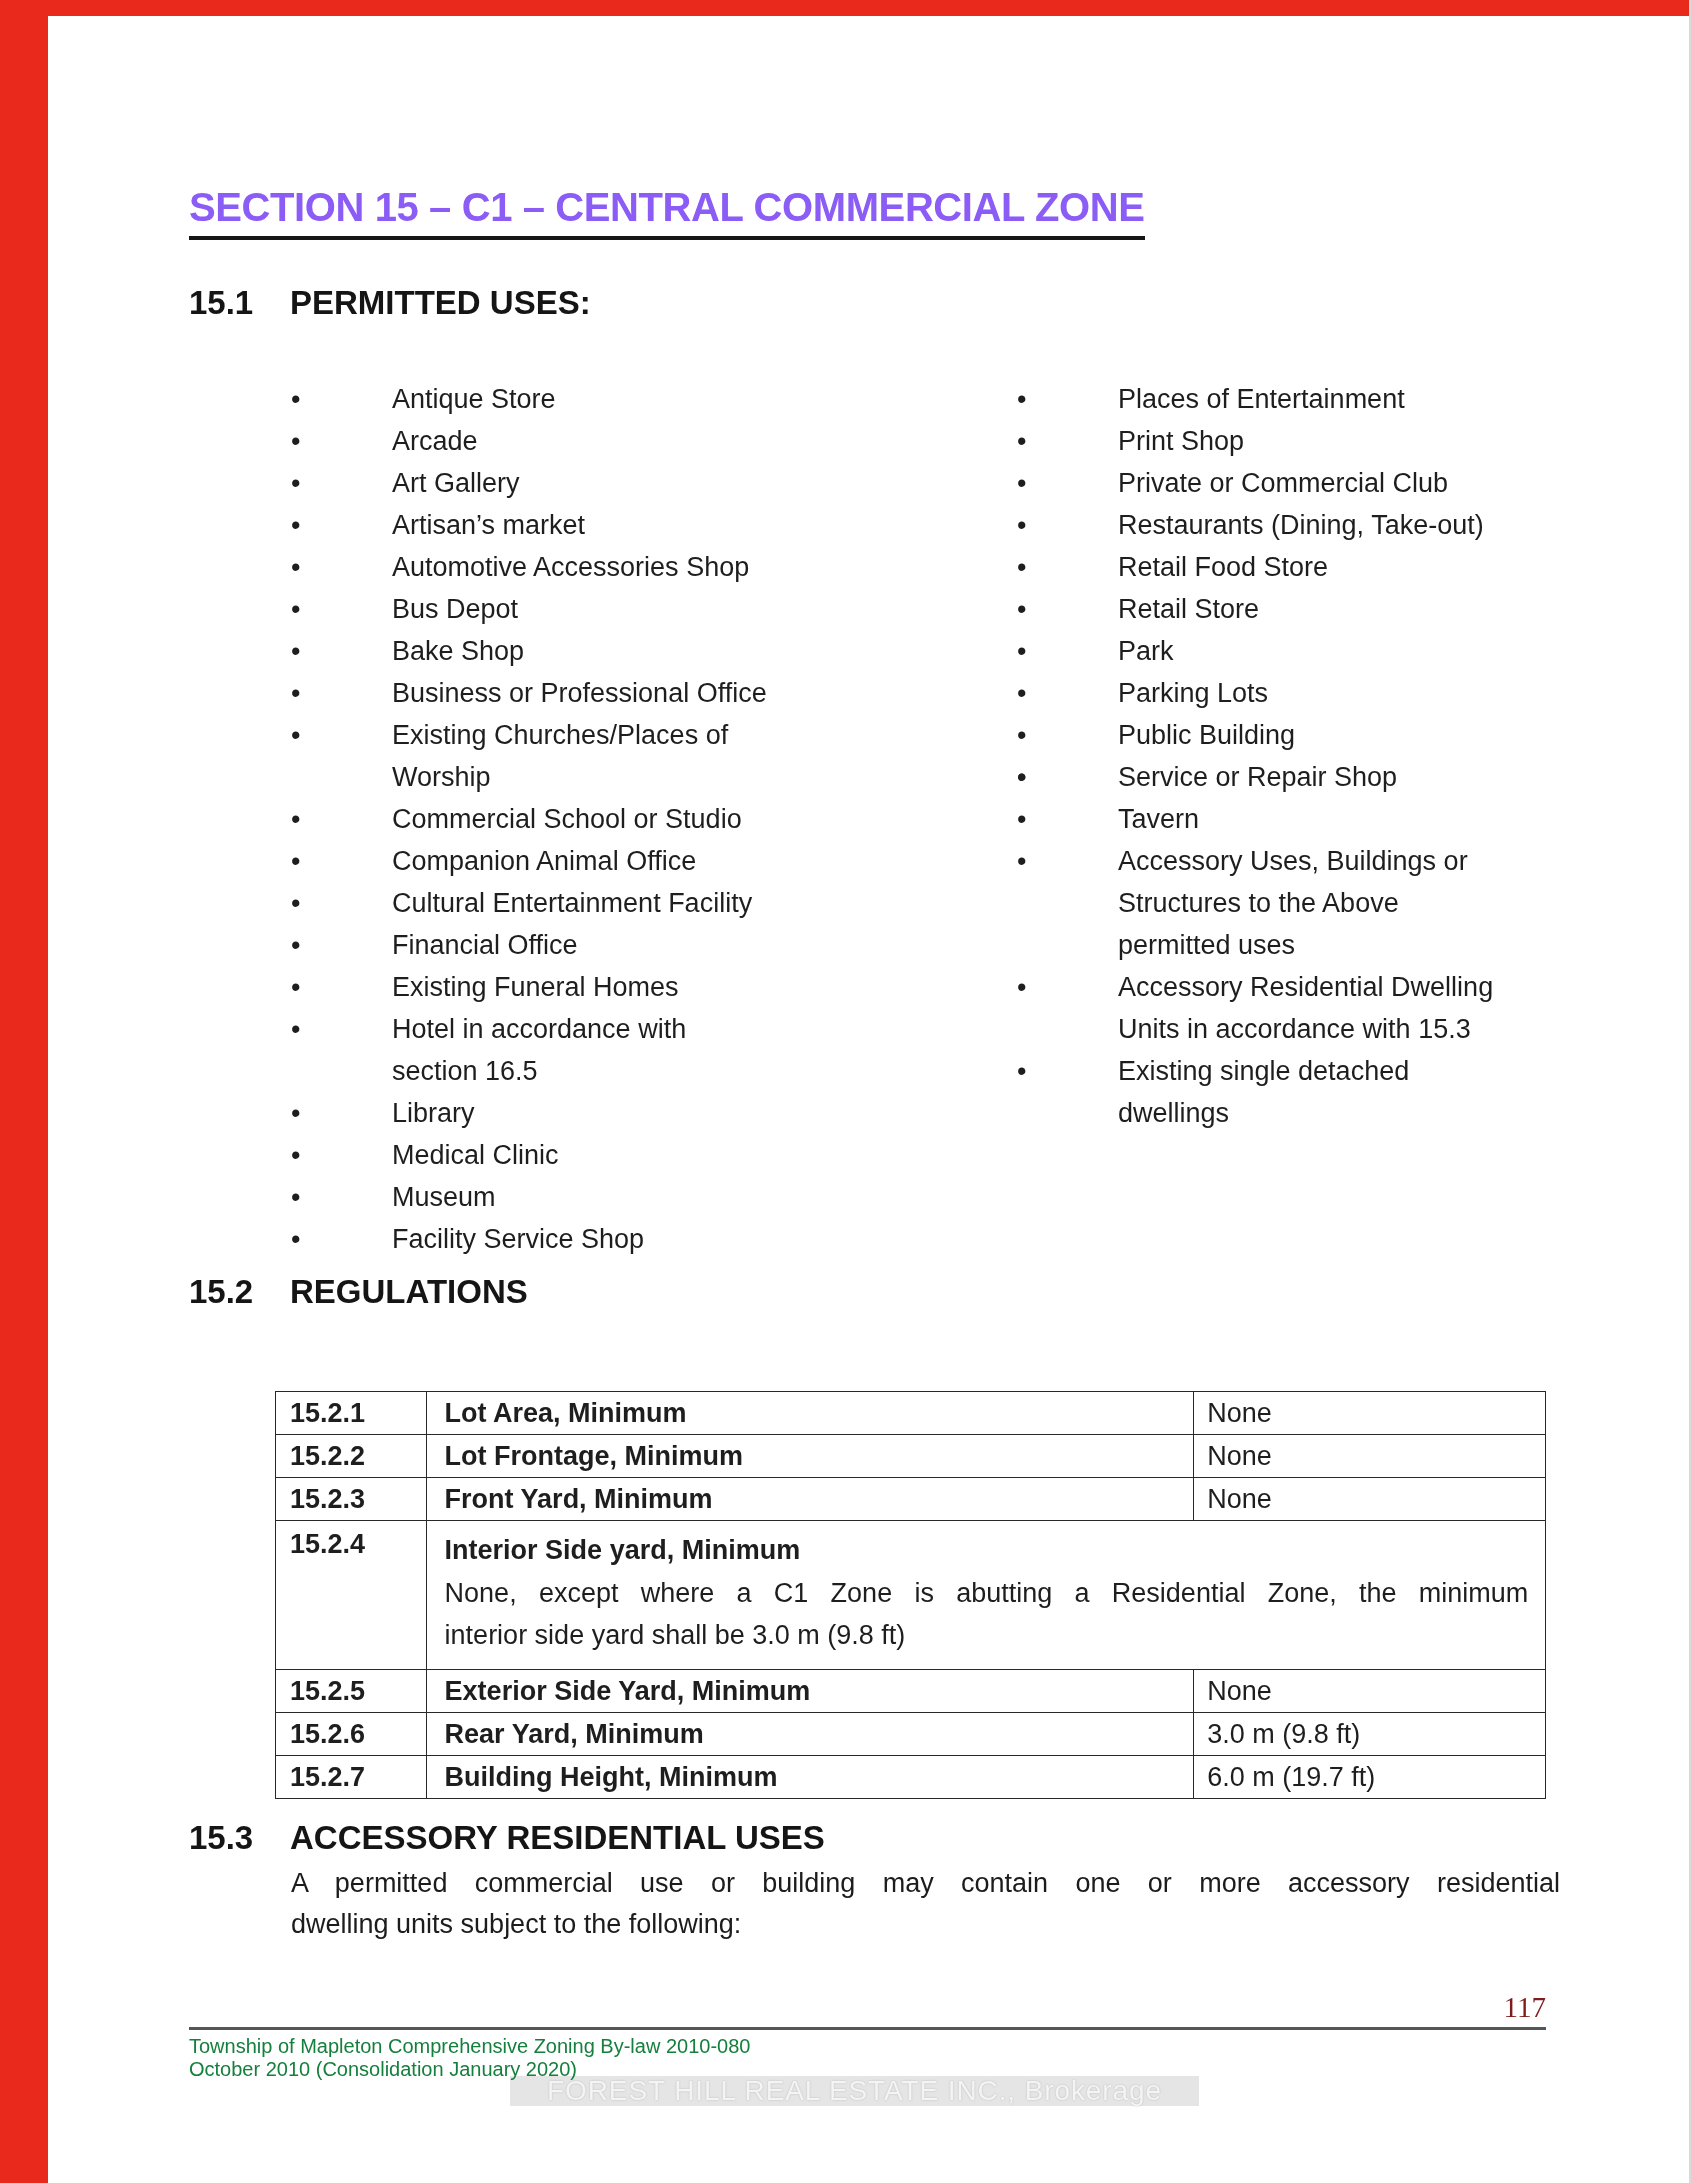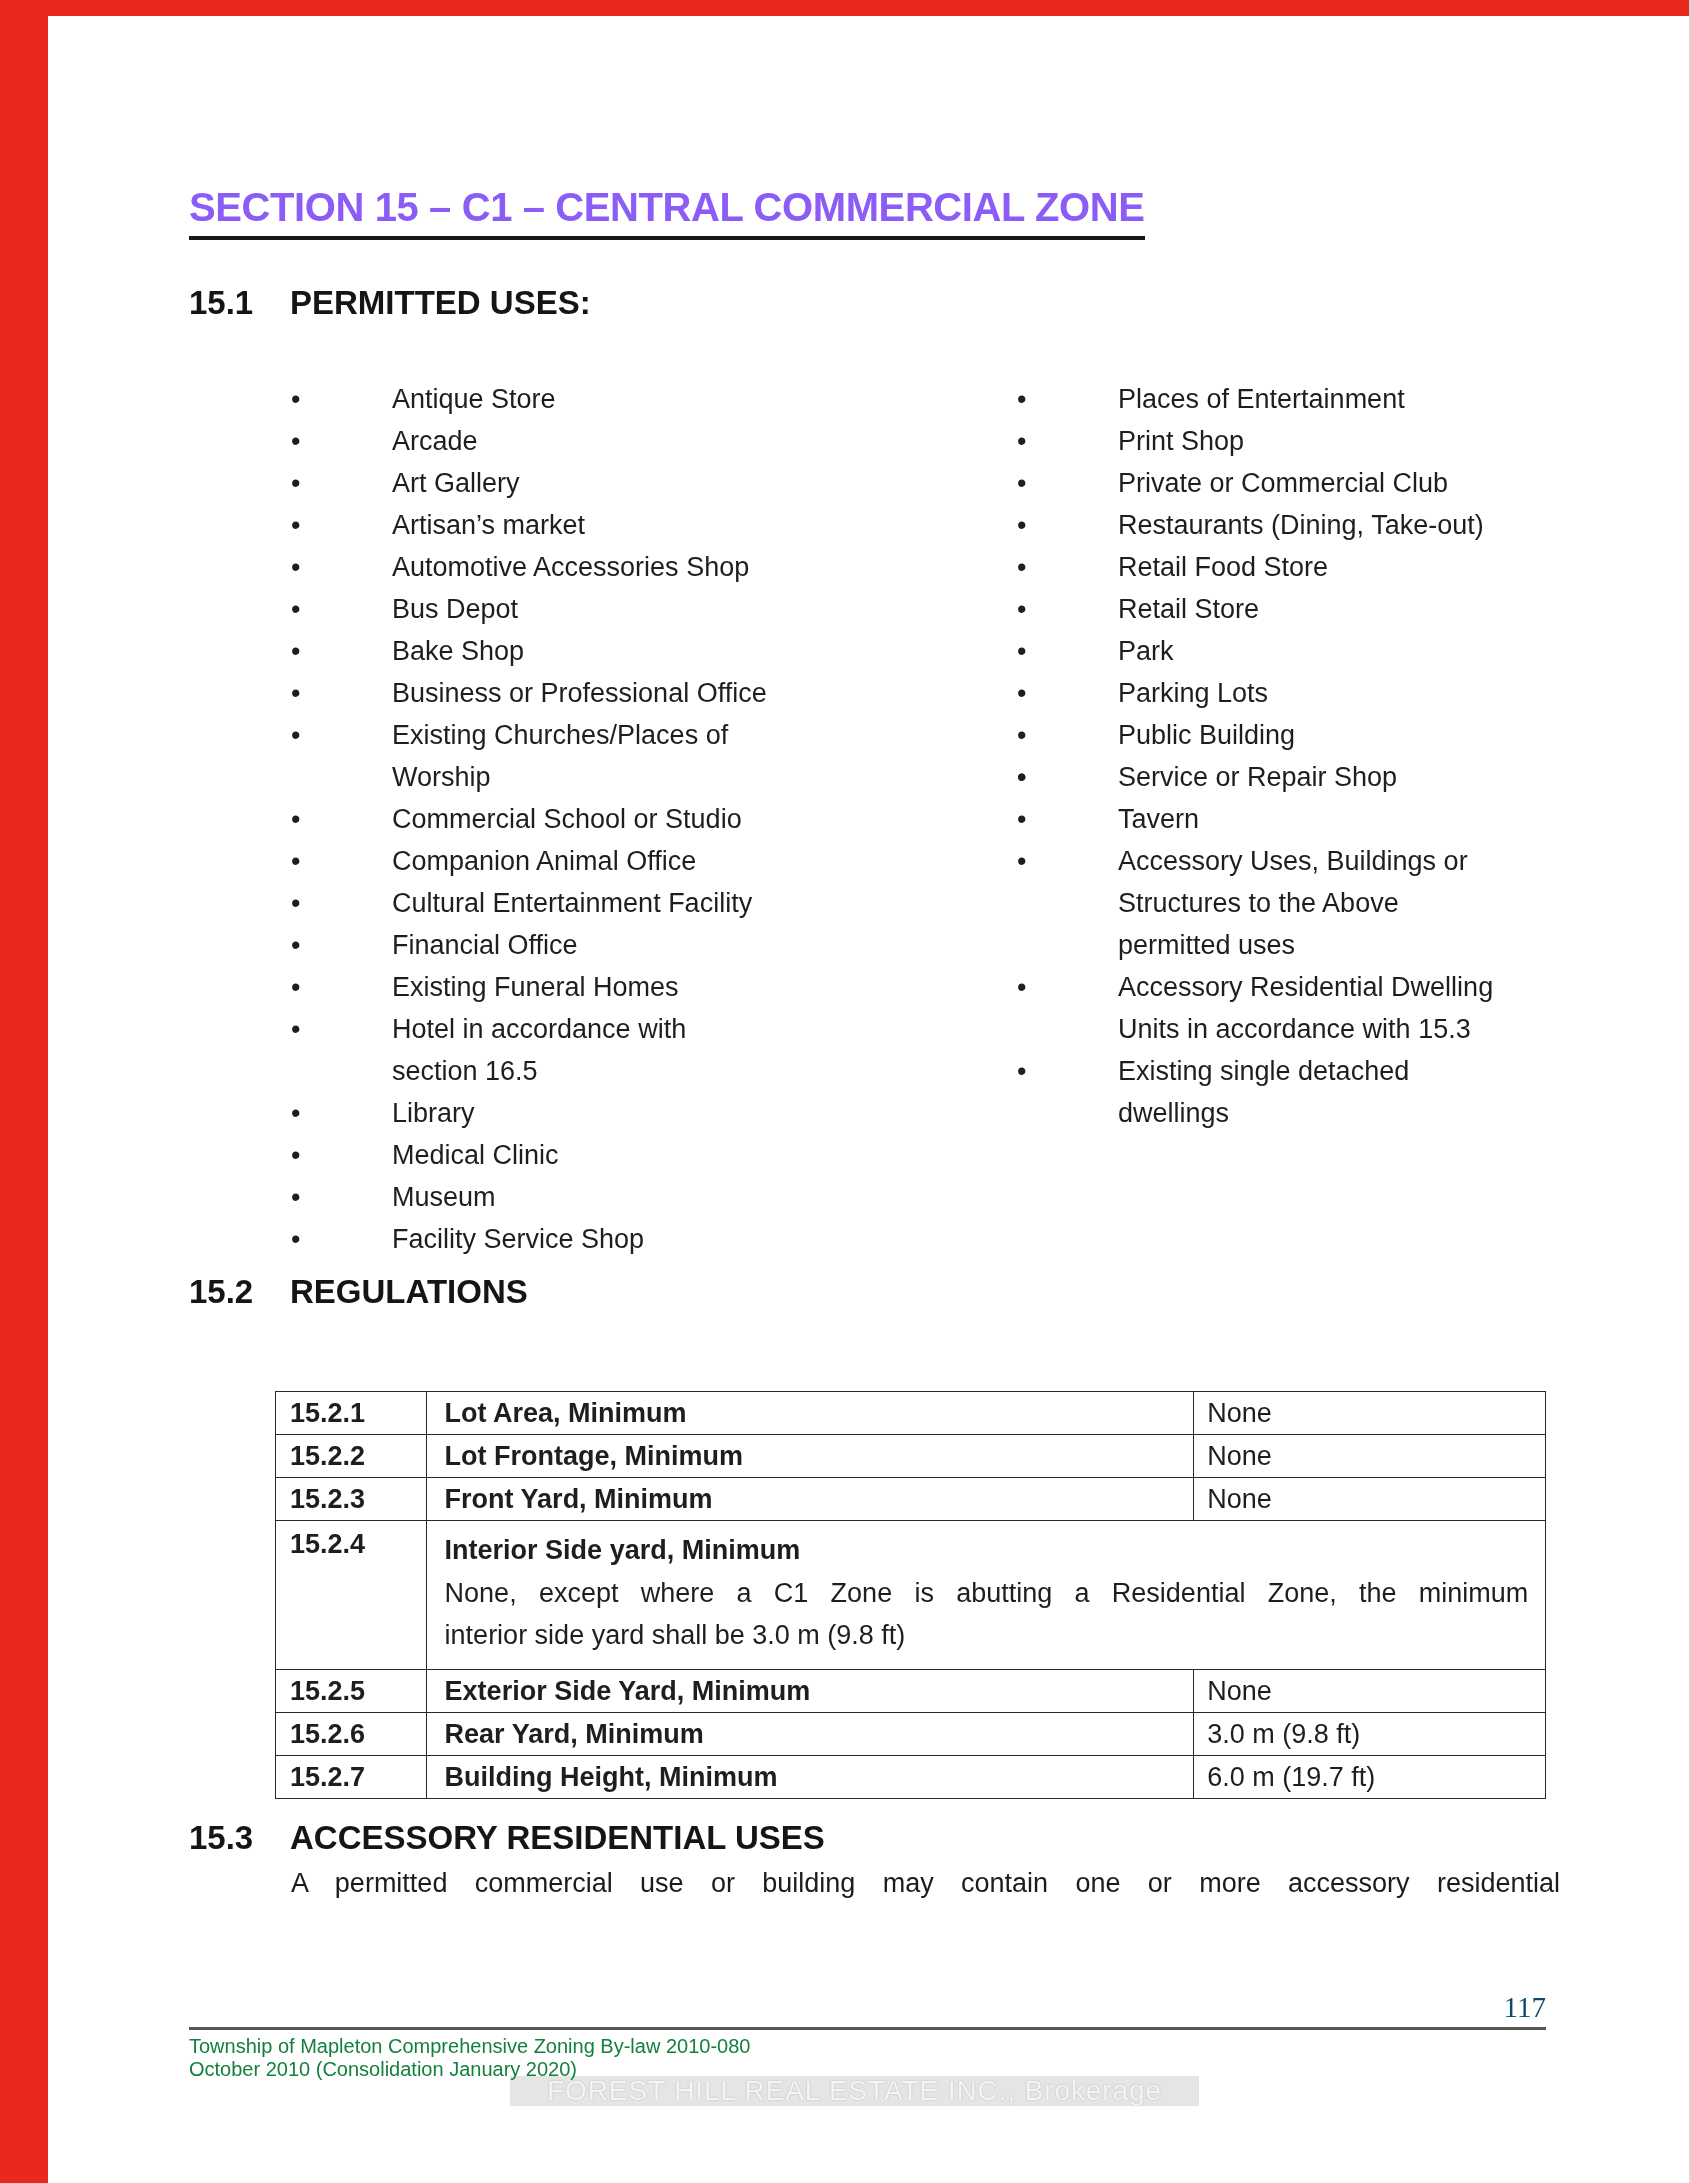--- a/index.html
+++ b/index.html
@@ -45,21 +45,21 @@
   .regs td.merged{padding-right:16.7px;white-space:normal;}
   .regs .lbl-line{font-weight:700;line-height:42px;}
   .regs .note{font-weight:400;line-height:42px;margin-top:0.9px;}
   .jline{display:block;text-align:justify;text-align-last:justify;}
   .lline{display:block;text-align:left;}
 
   .para{position:absolute;left:291px;top:1863px;width:1269px;font-size:27px;line-height:41px;color:#1c1c1c;}
 
   .pagenum{
     position:absolute;left:189px;top:1991px;width:1357px;text-align:right;
-    font-family:"Liberation Serif",serif;font-size:29px;color:#0c4a6e;
+    font-family:"Liberation Serif",serif;font-size:29px;color:#7f1d1d;
   }
   .footrule{position:absolute;left:189px;top:2027px;width:1357px;height:3.1px;background:#565656;}
   .foot-line{position:absolute;left:189px;font-size:20px;line-height:23px;color:#15803d;white-space:nowrap;}
   #foot1{top:2035px;}
   #foot2{top:2058px;}
   .watermark{
     position:absolute;left:510px;top:2076px;width:689px;height:30px;
     background:#e5e5e5;color:#f4f4f4;font-size:28px;line-height:30px;letter-spacing:0.9px;
     text-align:center;white-space:nowrap;text-shadow:0 0 1.8px rgba(150,150,150,0.6);
   }
@@ -279,20 +279,21 @@
         </tr>
       </tbody>
   </table>
 
   <div class="h2" id="h153">
     <span class="num">15.3</span><span>ACCESSORY RESIDENTIAL USES</span>
   </div>
 
   <div class="para">
       <span class="jline">A permitted commercial use or building may contain one or more accessory residential</span>
+      <span class="lline">dwelling units subject to the following:</span>
     </div>
 
   <div class="pagenum">117</div>
   <div class="footrule"></div>
   <div class="watermark">FOREST HILL REAL ESTATE INC., Brokerage</div>
   <div class="foot-line" id="foot1">Township of Mapleton Comprehensive Zoning By-law 2010-080</div>
   <div class="foot-line" id="foot2">October 2010 (Consolidation January 2020)</div>
 </div>
 
 

